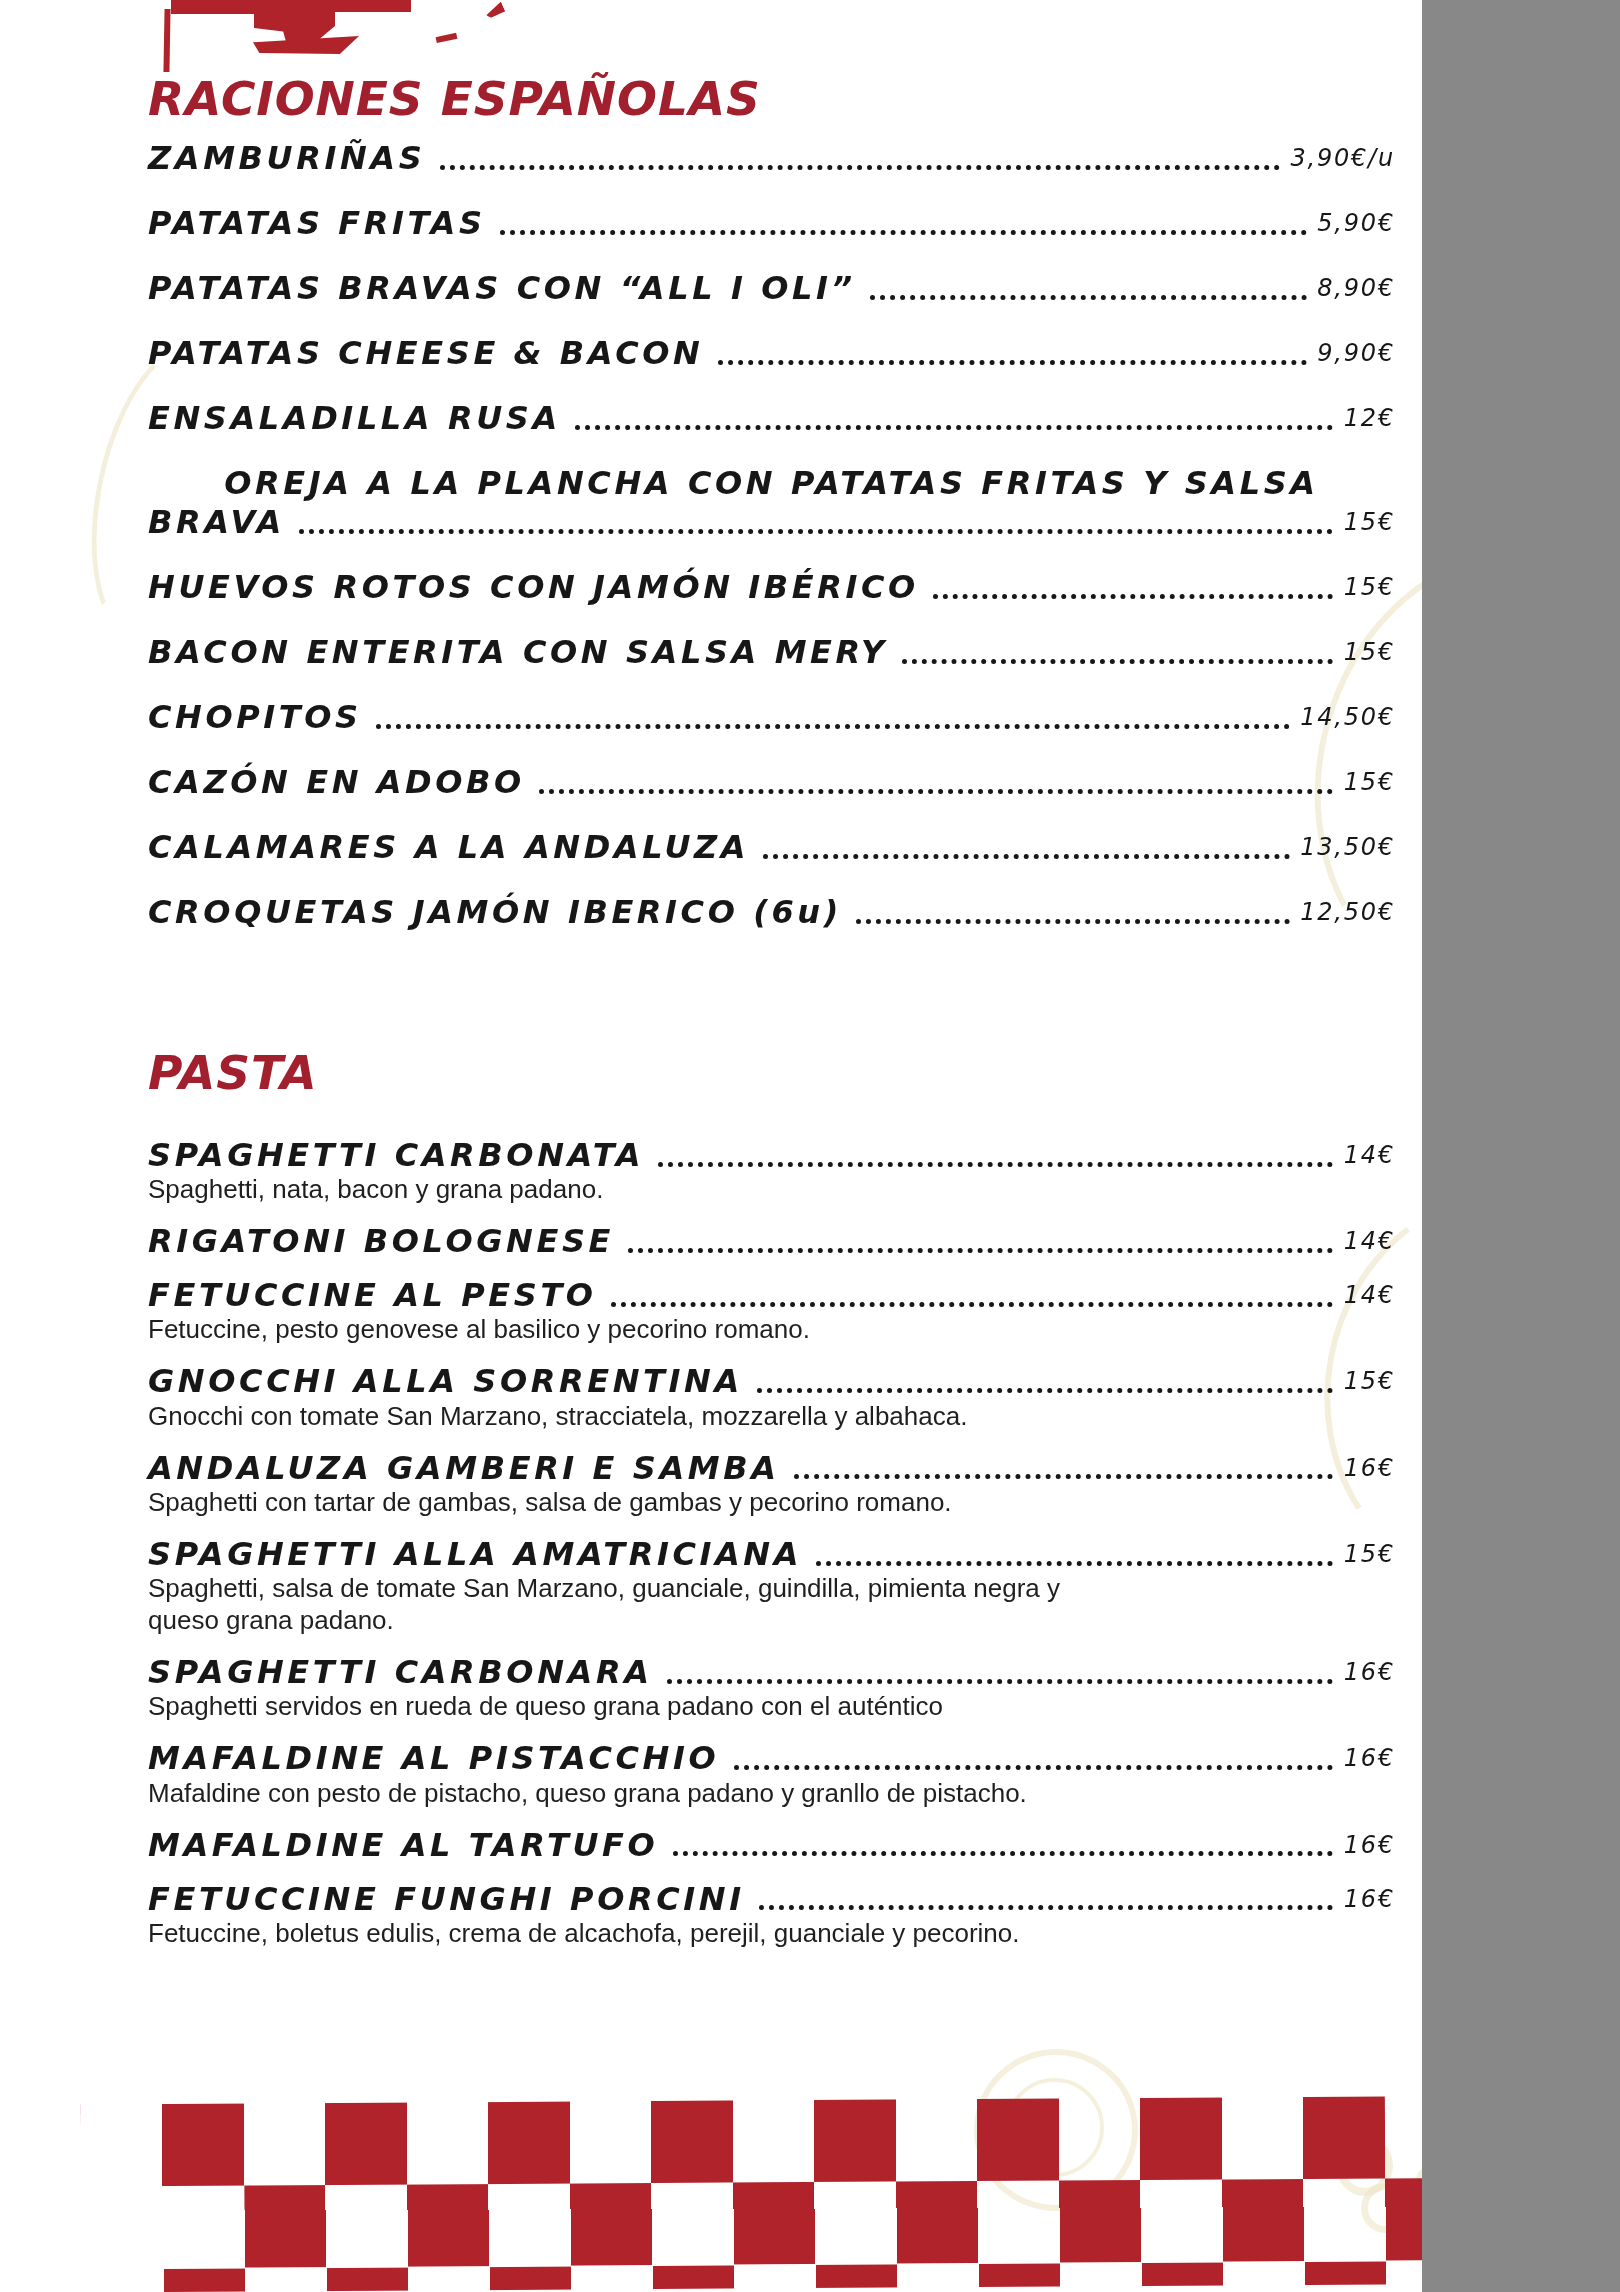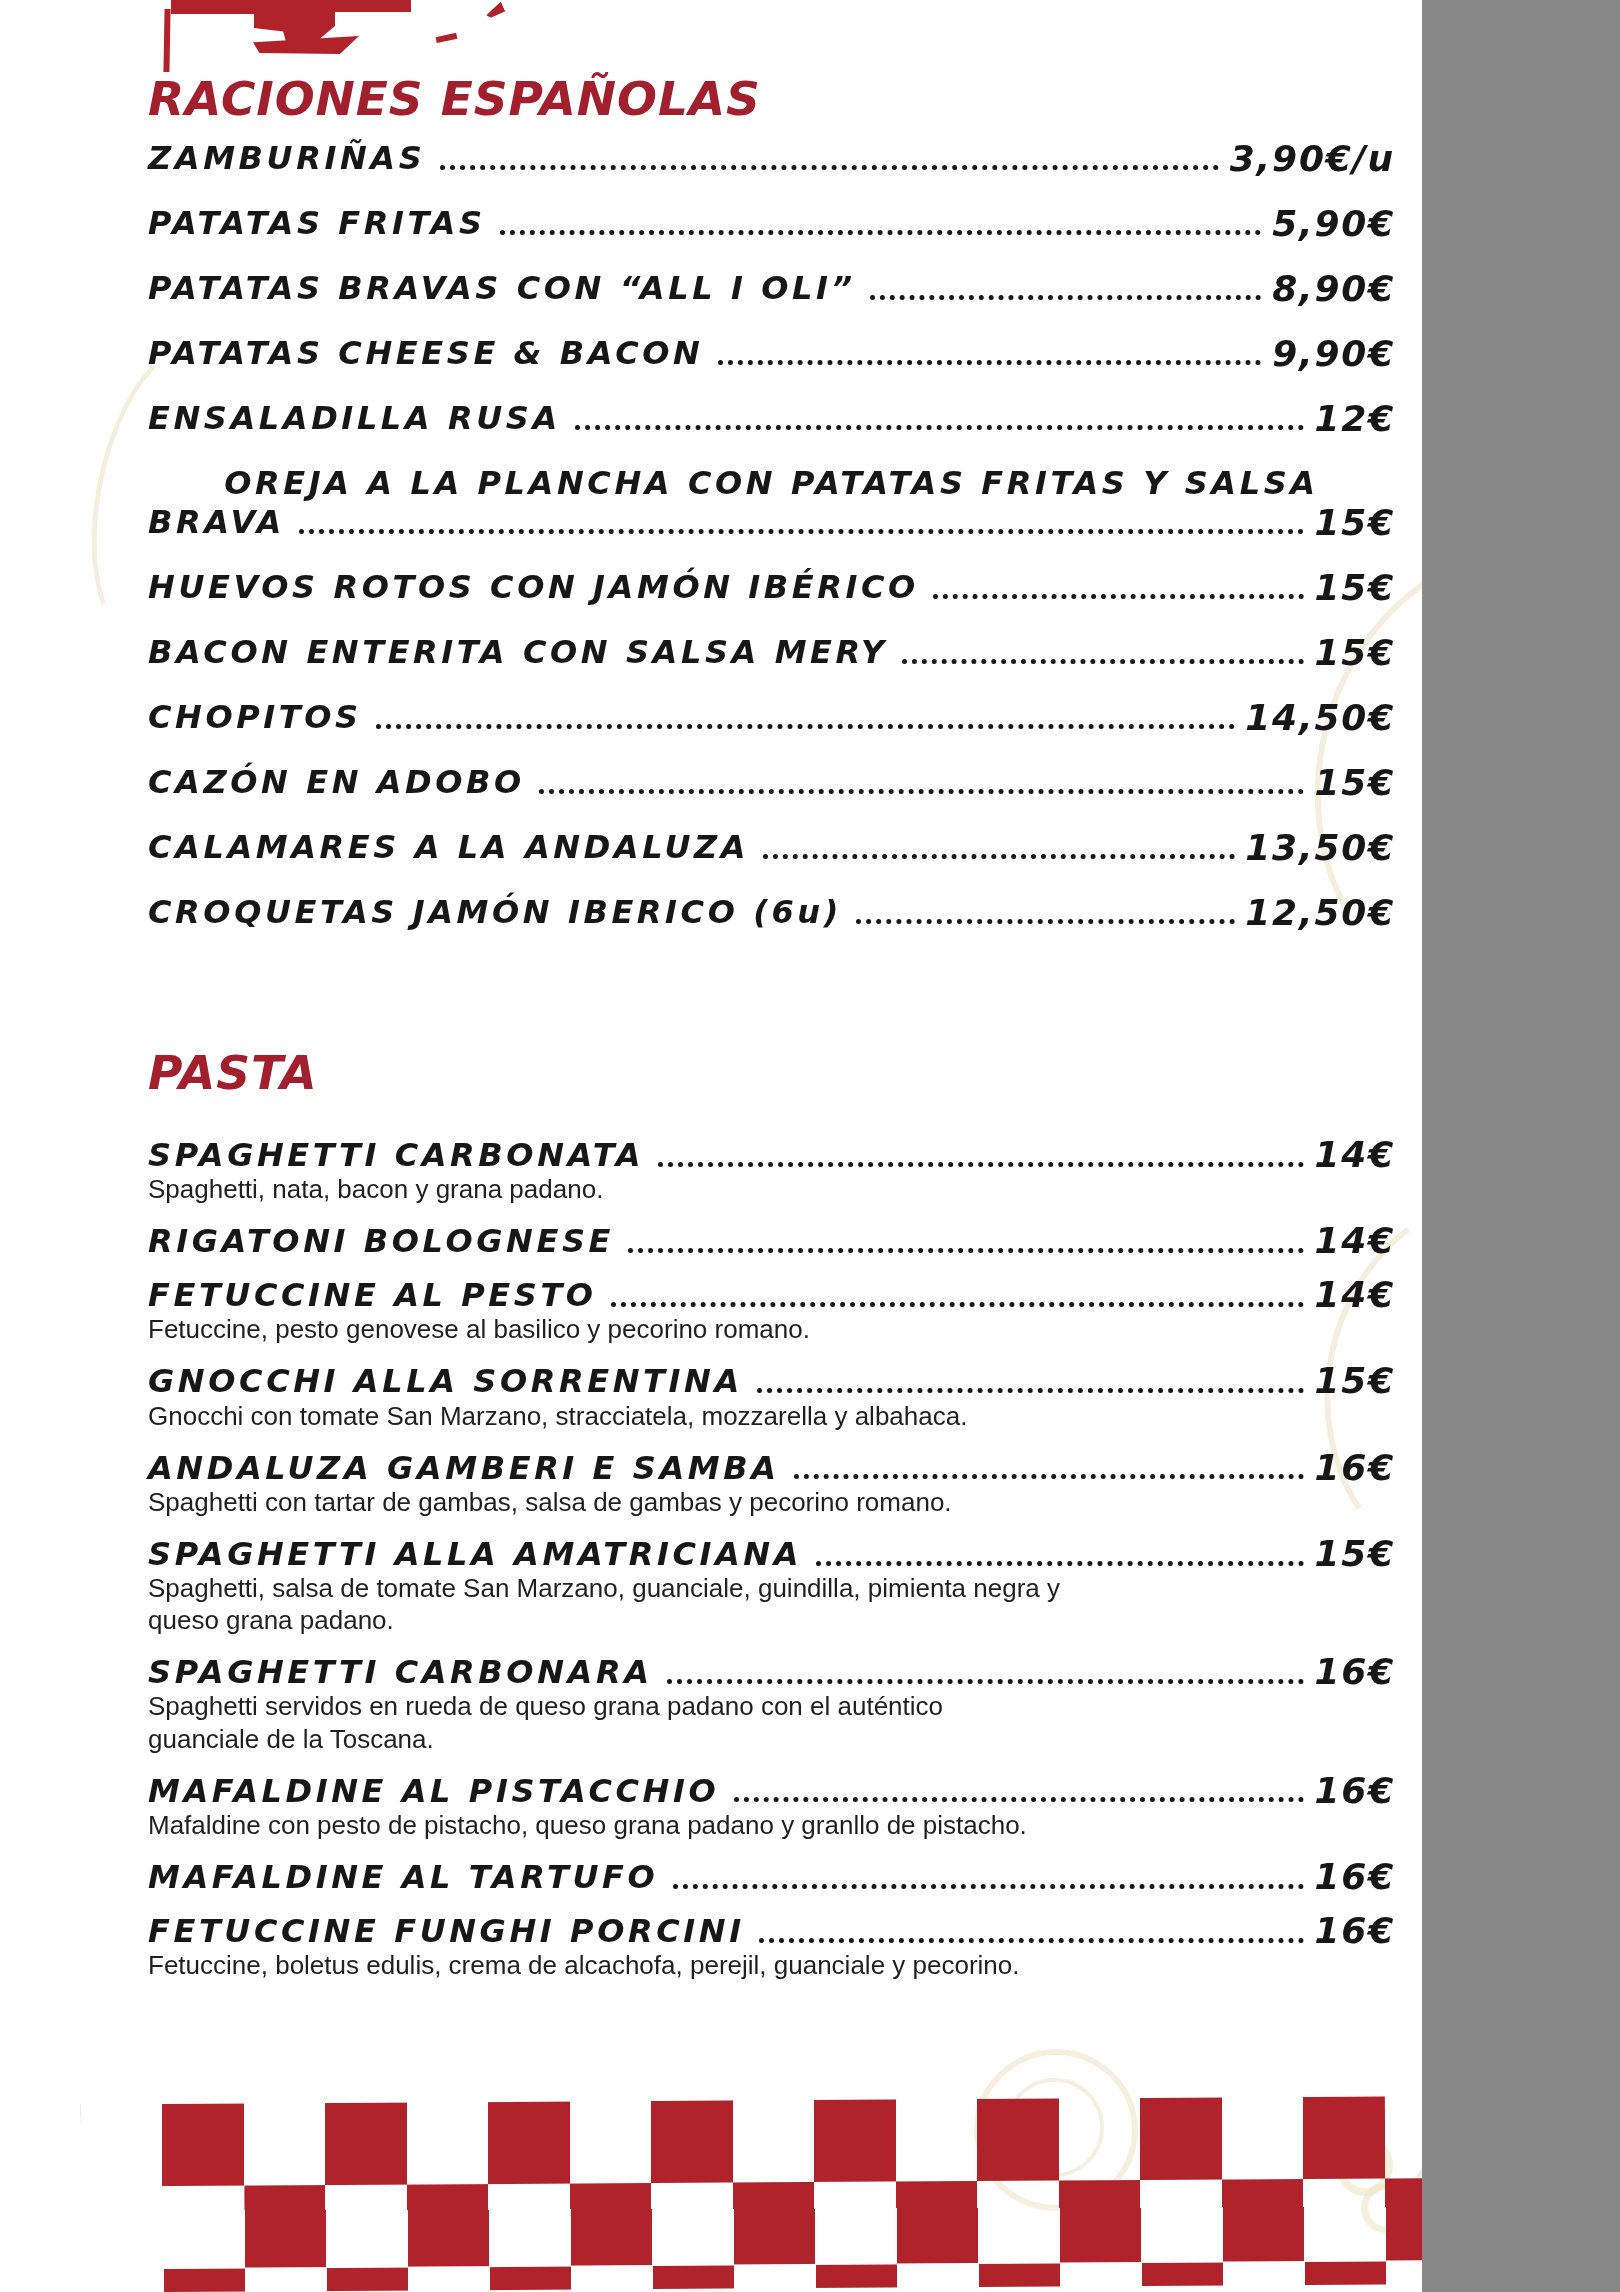--- a/index.html
+++ b/index.html
@@ -31,21 +31,21 @@
     font-size:32px; font-weight:bold; font-style:italic;
     letter-spacing:3.6px; white-space:nowrap;
   }
   .pre { line-height:39px;text-align:center; }
   .dots {
     flex:1 1 auto; min-width:27px; height:0;
     margin:0 10.7px 7.2px 14.3px;
     border-bottom:5.4px dotted var(--ink,#171717);
   }
   .pr {
-    font-size:36px; font-weight:bold; font-style:italic;
+    font-size:24px; font-weight:normal; font-style:italic;
     letter-spacing:1.8px; white-space:nowrap;
   }
   .desc {
     font-family:"Liberation Sans", sans-serif;
     font-size:26px; line-height:34px; margin-top:-1.8px;
     letter-spacing:0; color:var(--desc-ink,#1f1f1f);
   }
 
   
   .deco-top { position:absolute; left:0; top:0; width:100%; height:107px; }
@@ -257,21 +257,20 @@
           <div class="desc">Spaghetti, salsa de tomate San Marzano, guanciale, guindilla, pimienta negra y</div>
           <div class="desc">queso grana padano.</div>
         </div>
         <div class="item">
           <div class="row">
             <span class="nm">SPAGHETTI CARBONARA</span>
             <span class="dots"></span>
             <span class="pr">16€</span>
           </div>
           <div class="desc">Spaghetti servidos en rueda de queso grana padano con el auténtico</div>
-          <div class="desc">guanciale de la Toscana.</div>
         </div>
         <div class="item">
           <div class="row">
             <span class="nm">MAFALDINE AL PISTACCHIO</span>
             <span class="dots"></span>
             <span class="pr">16€</span>
           </div>
           <div class="desc">Mafaldine con pesto de pistacho, queso grana padano y granllo de pistacho.</div>
         </div>
         <div class="item">

